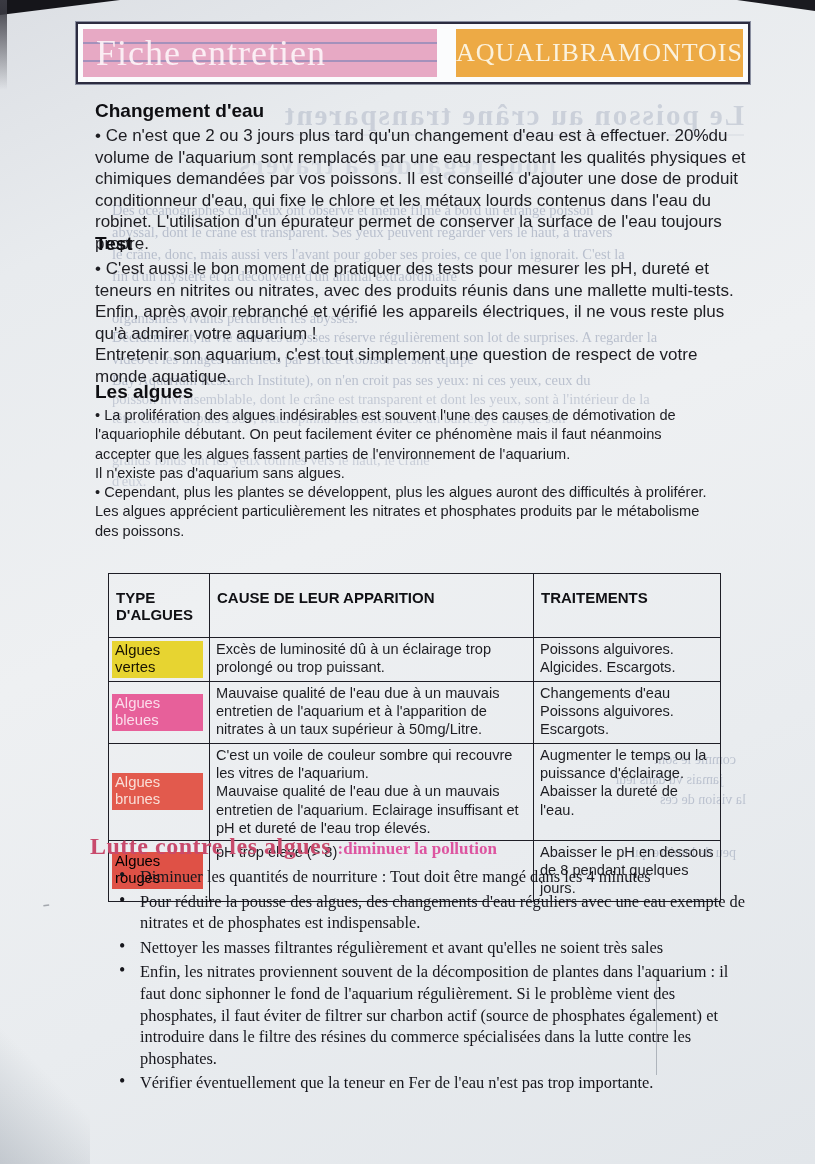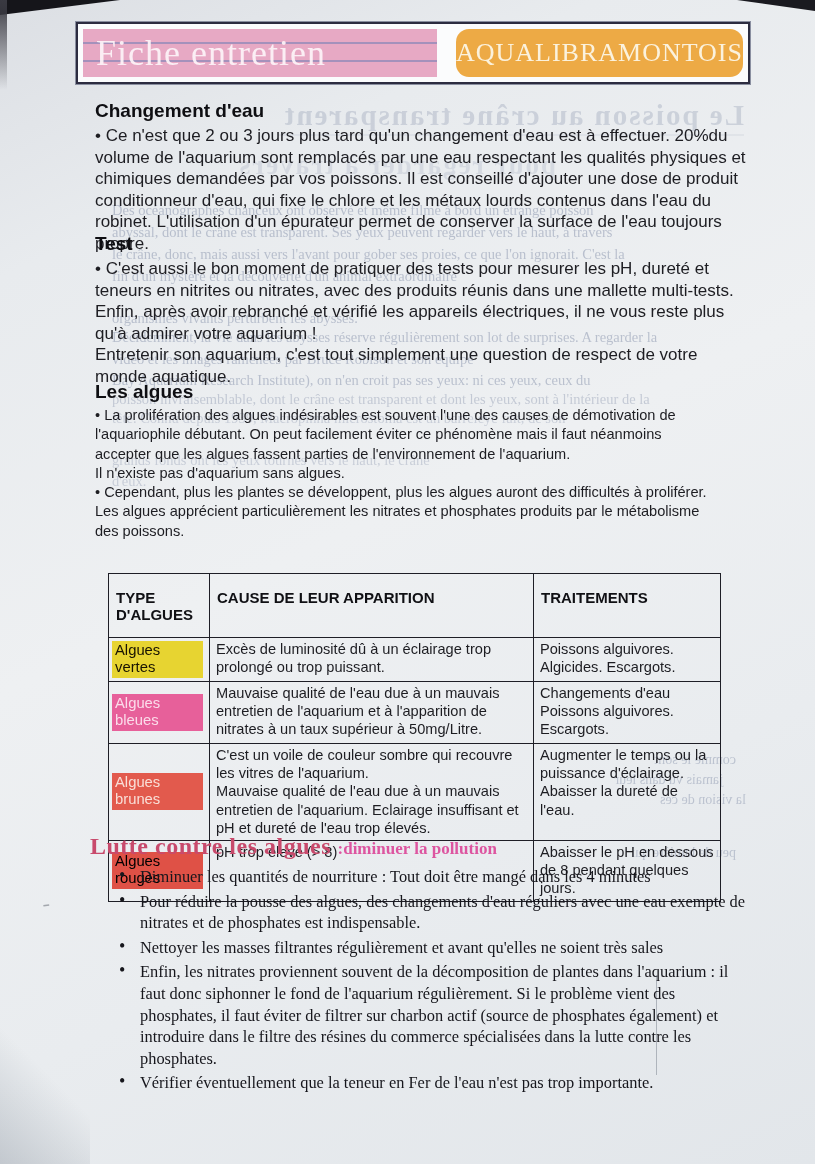--- a/index.html
+++ b/index.html
@@ -38,21 +38,21 @@
     padding:5px;display:flex;gap:19px;
   }
   .title-block{width:390px;background:#e7a9c4;position:relative;overflow:hidden;}
   .rule{position:absolute;left:0;right:0;height:2px;background:rgba(110,125,180,.55);}
   .r1{top:13px;}.r2{top:31px;}
   .header-title{
     position:relative;font-family:"Liberation Serif",serif;
     font-size:36px;line-height:48px;color:#fdf4f8;opacity:.93;
     padding-left:13px;letter-spacing:1px;white-space:nowrap;
   }
-  .brand-block{flex:1;background:#edaa45;display:flex;align-items:center;justify-content:center;border-radius:13px;}
+  .brand-block{flex:1;background:#edaa45;display:flex;align-items:center;justify-content:center;}
   .brand-text{font-family:"Liberation Serif",serif;font-size:26px;color:#fbf2dd;letter-spacing:1px;white-space:nowrap;}
 
   
   .sec{position:absolute;z-index:1;}
   .sec h2{margin:0 0 3px 0;font-size:19px;line-height:22px;color:#0e0e12;}
   .sec p{margin:0;font-size:17px;line-height:21.6px;color:#1d1d22;}
   #sec-changement{left:95px;top:100px;width:655px;}
   #sec-test{left:95px;top:233px;width:652px;}
   #sec-algues{left:95px;top:381px;width:618px;}
   #sec-algues p{font-size:14.6px;line-height:19.3px;}

